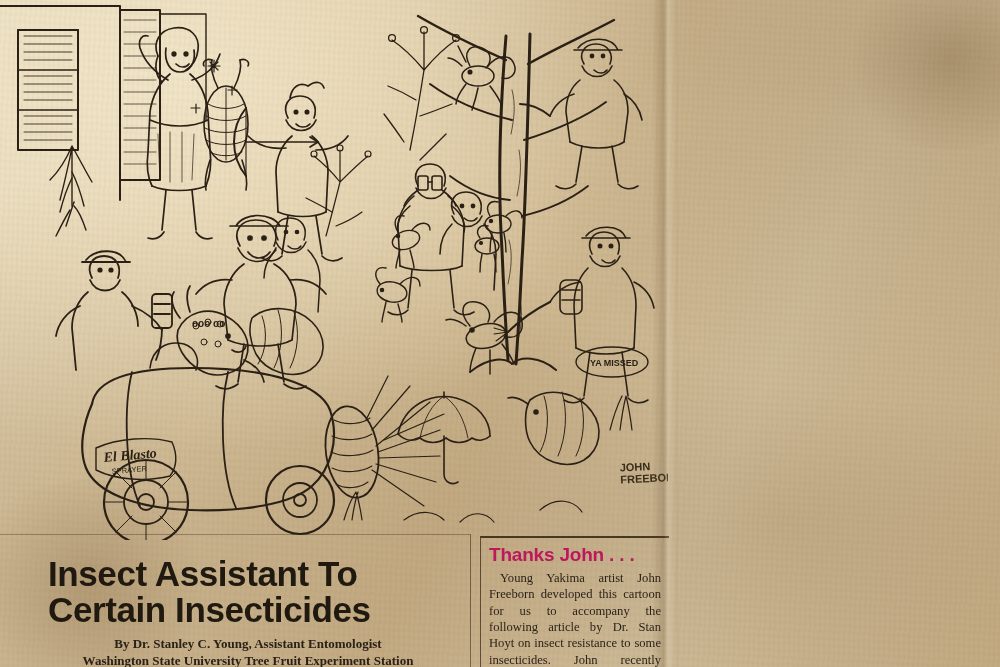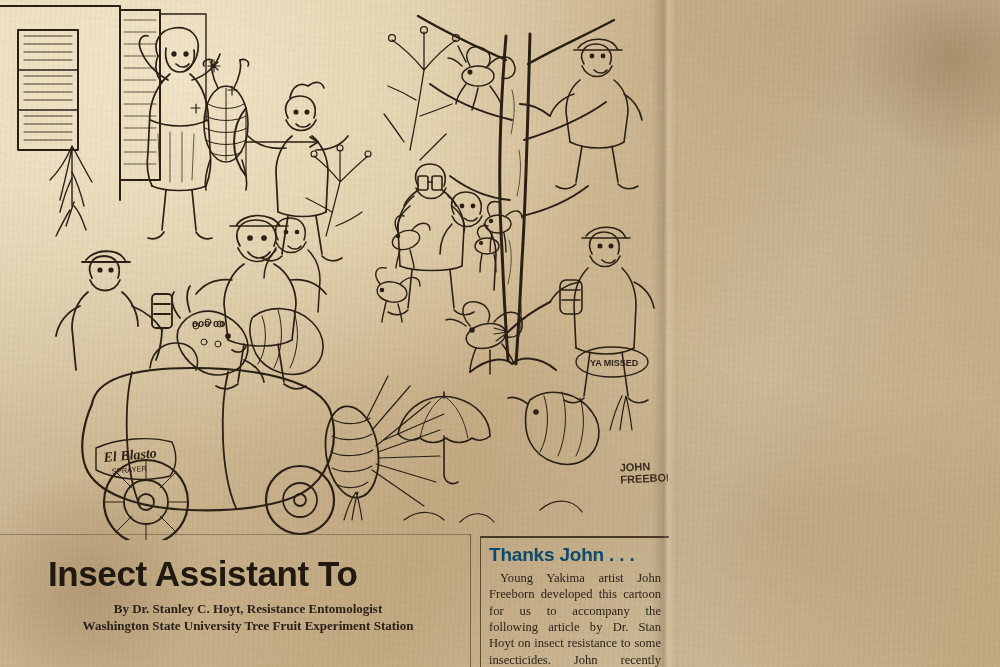--- a/index.html
+++ b/index.html
@@ -72,21 +72,21 @@
   .thanks{
     position:absolute;left:480px;top:536px;width:172px;height:131px;
     border-top:2px solid rgba(50,35,18,.85);
     border-left:1px solid rgba(50,35,18,.7);
     padding:6px 8px 0 8px;
     overflow:hidden;
   }
   .thanks h3{
     margin:0 0 4px 0;
     font-family:"Liberation Sans", sans-serif;
-    font-weight:bold;font-size:19px;color:#0c4a6e;letter-spacing:-.2px;
+    font-weight:bold;font-size:19px;color:#be185d;letter-spacing:-.2px;
   }
   .thanks p{
     margin:0;font-size:12.6px;line-height:1.3;text-align:justify;text-indent:11px;color:#2c2318;
   }
   .vrule{
     position:absolute;left:470px;top:534px;width:1px;height:133px;background:rgba(55,38,20,.55);
   }
   .hrule-bottomleft{
     position:absolute;left:0px;top:534px;width:470px;height:1px;background:rgba(55,38,20,.35);
   }
@@ -504,21 +504,22 @@
     <div class="signature">
       <div>JOHN</div>
       <div>FREEBORN</div>
     </div>
   </div>
 
   <div class="hrule-bottomleft"></div>
 
   <div class="title-block">
     <div class="title">Insect Assistant To</div>
-    <div class="byline">By Dr. Stanley C. Hoyt, Resistance Entomologist</div>
+    <div class="title">Certain Insecticides</div>
+    <div class="byline">By Dr. Stanley C. Young, Assistant Entomologist</div>
     <div class="byline" style="margin-top:0">Washington State University Tree Fruit Experiment Station</div>
 
   </div>
 
   <div class="vrule"></div>
 
   <div class="thanks">
     <h3>Thanks John . . .</h3>
     <p>Young Yakima artist John Freeborn developed this cartoon for us to accompany the following article by Dr. Stan Hoyt on insect resistance to some insecticides. John recently opened his Freeborn Design</p>
   </div>

